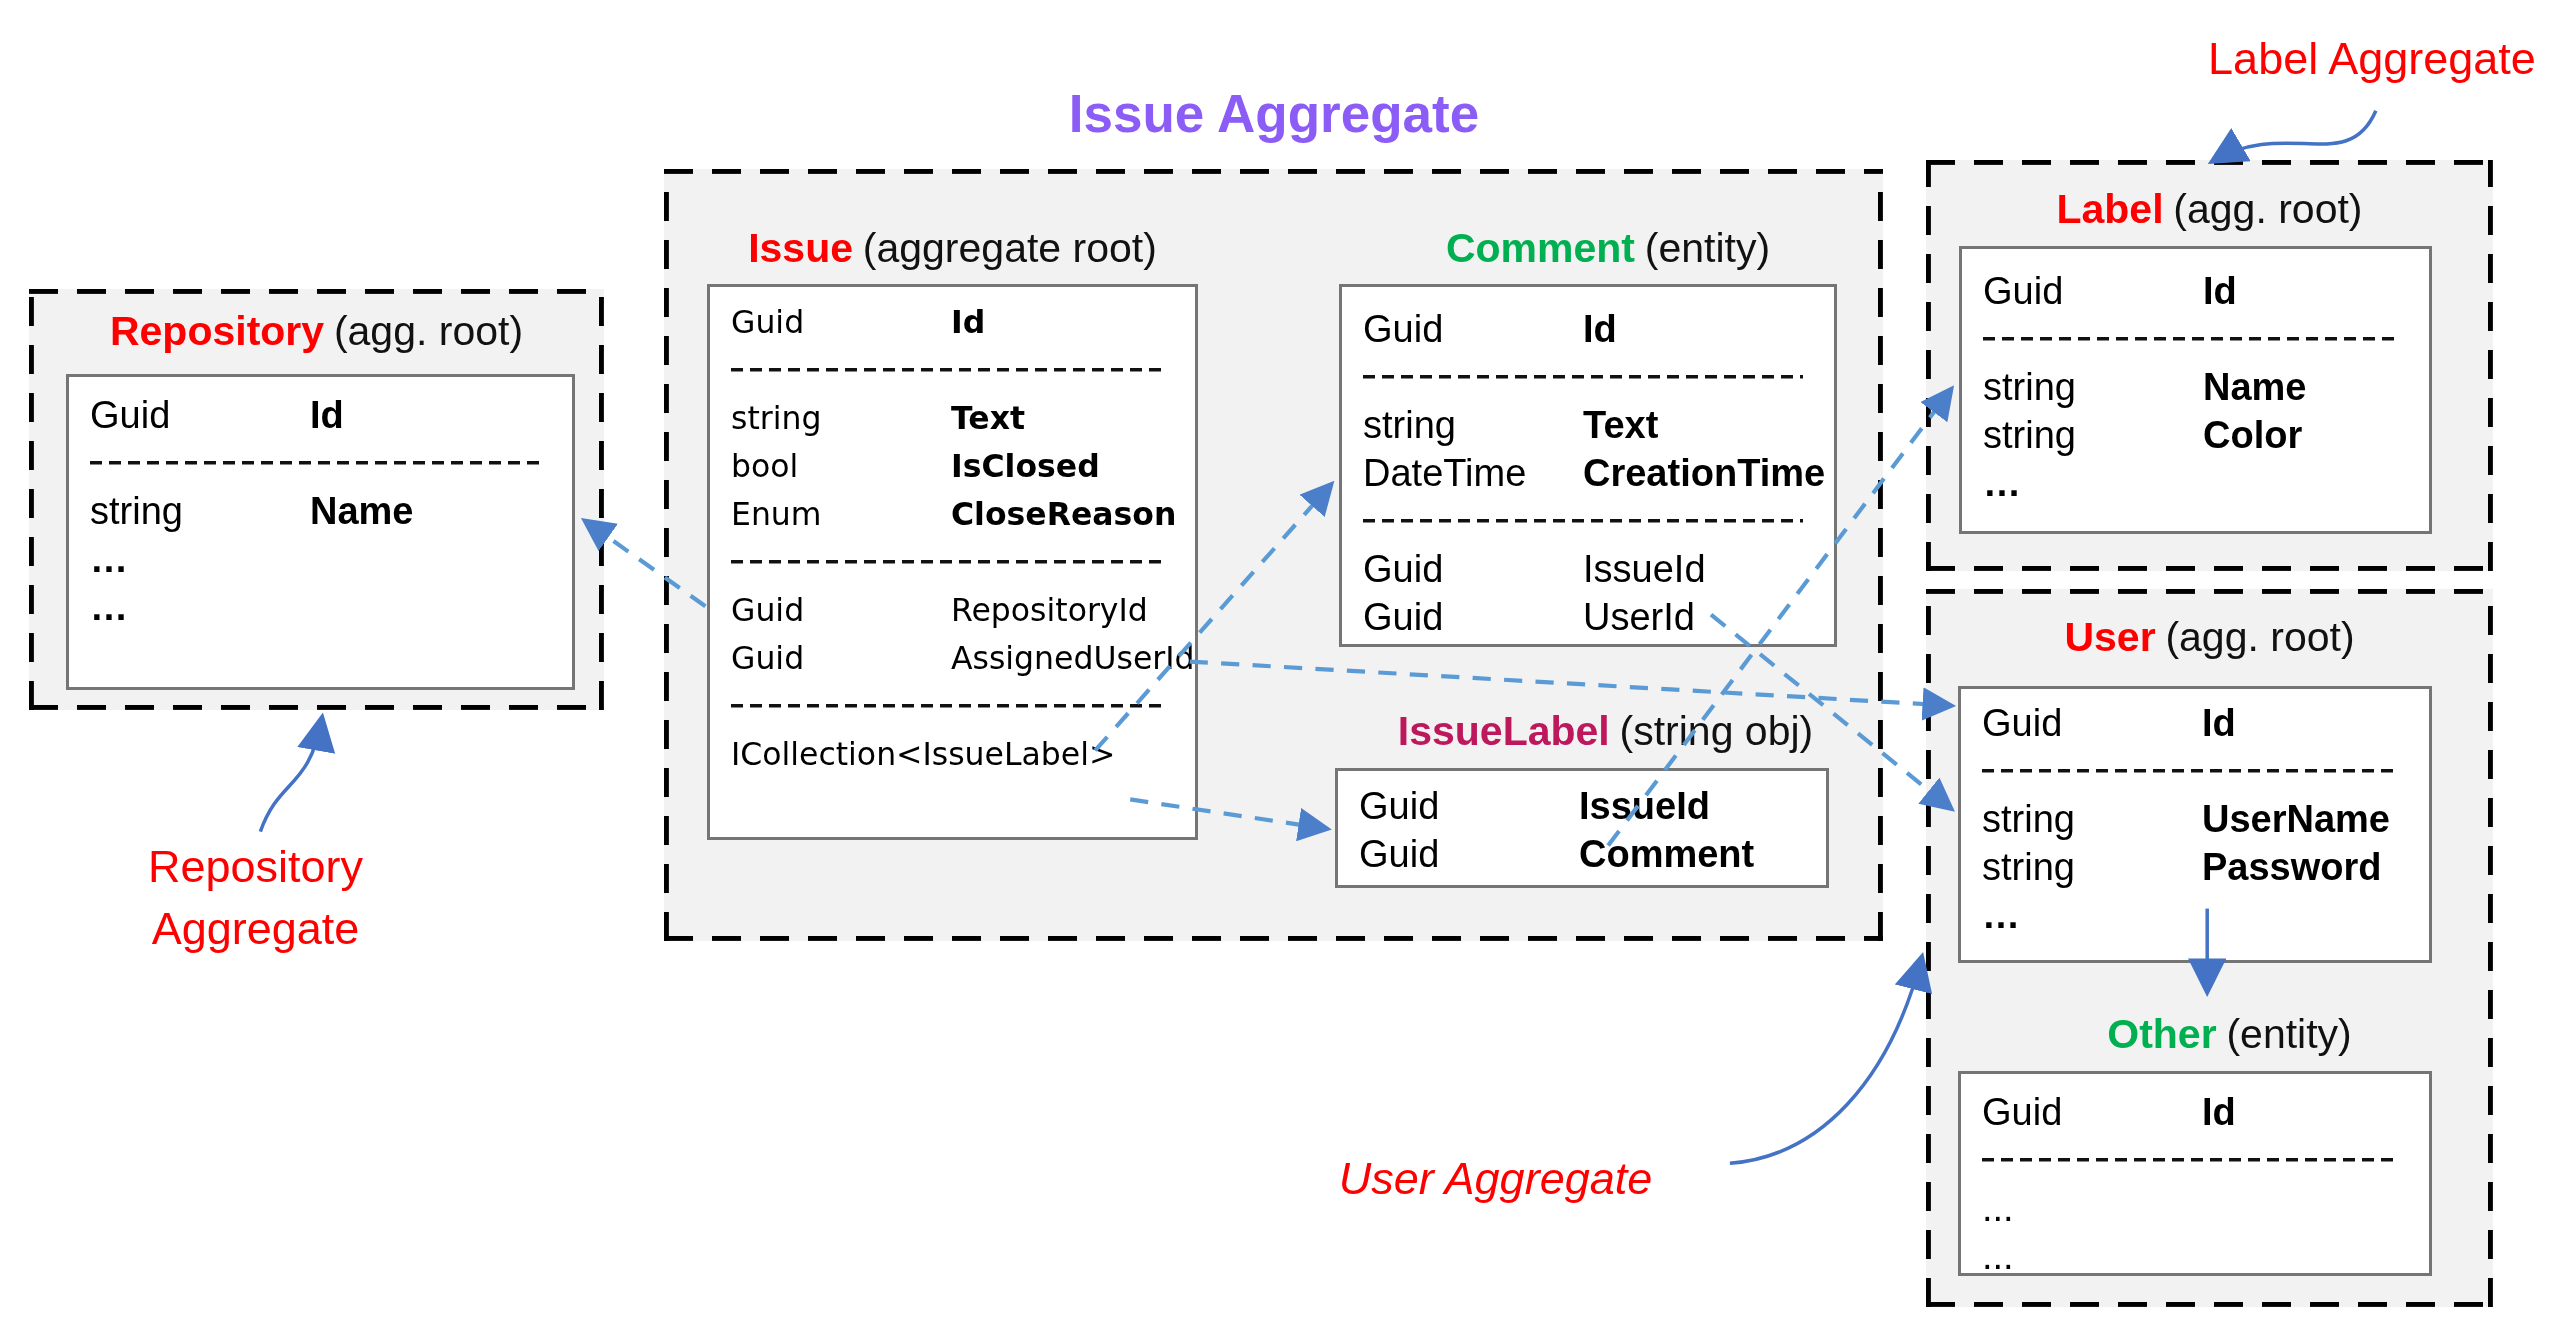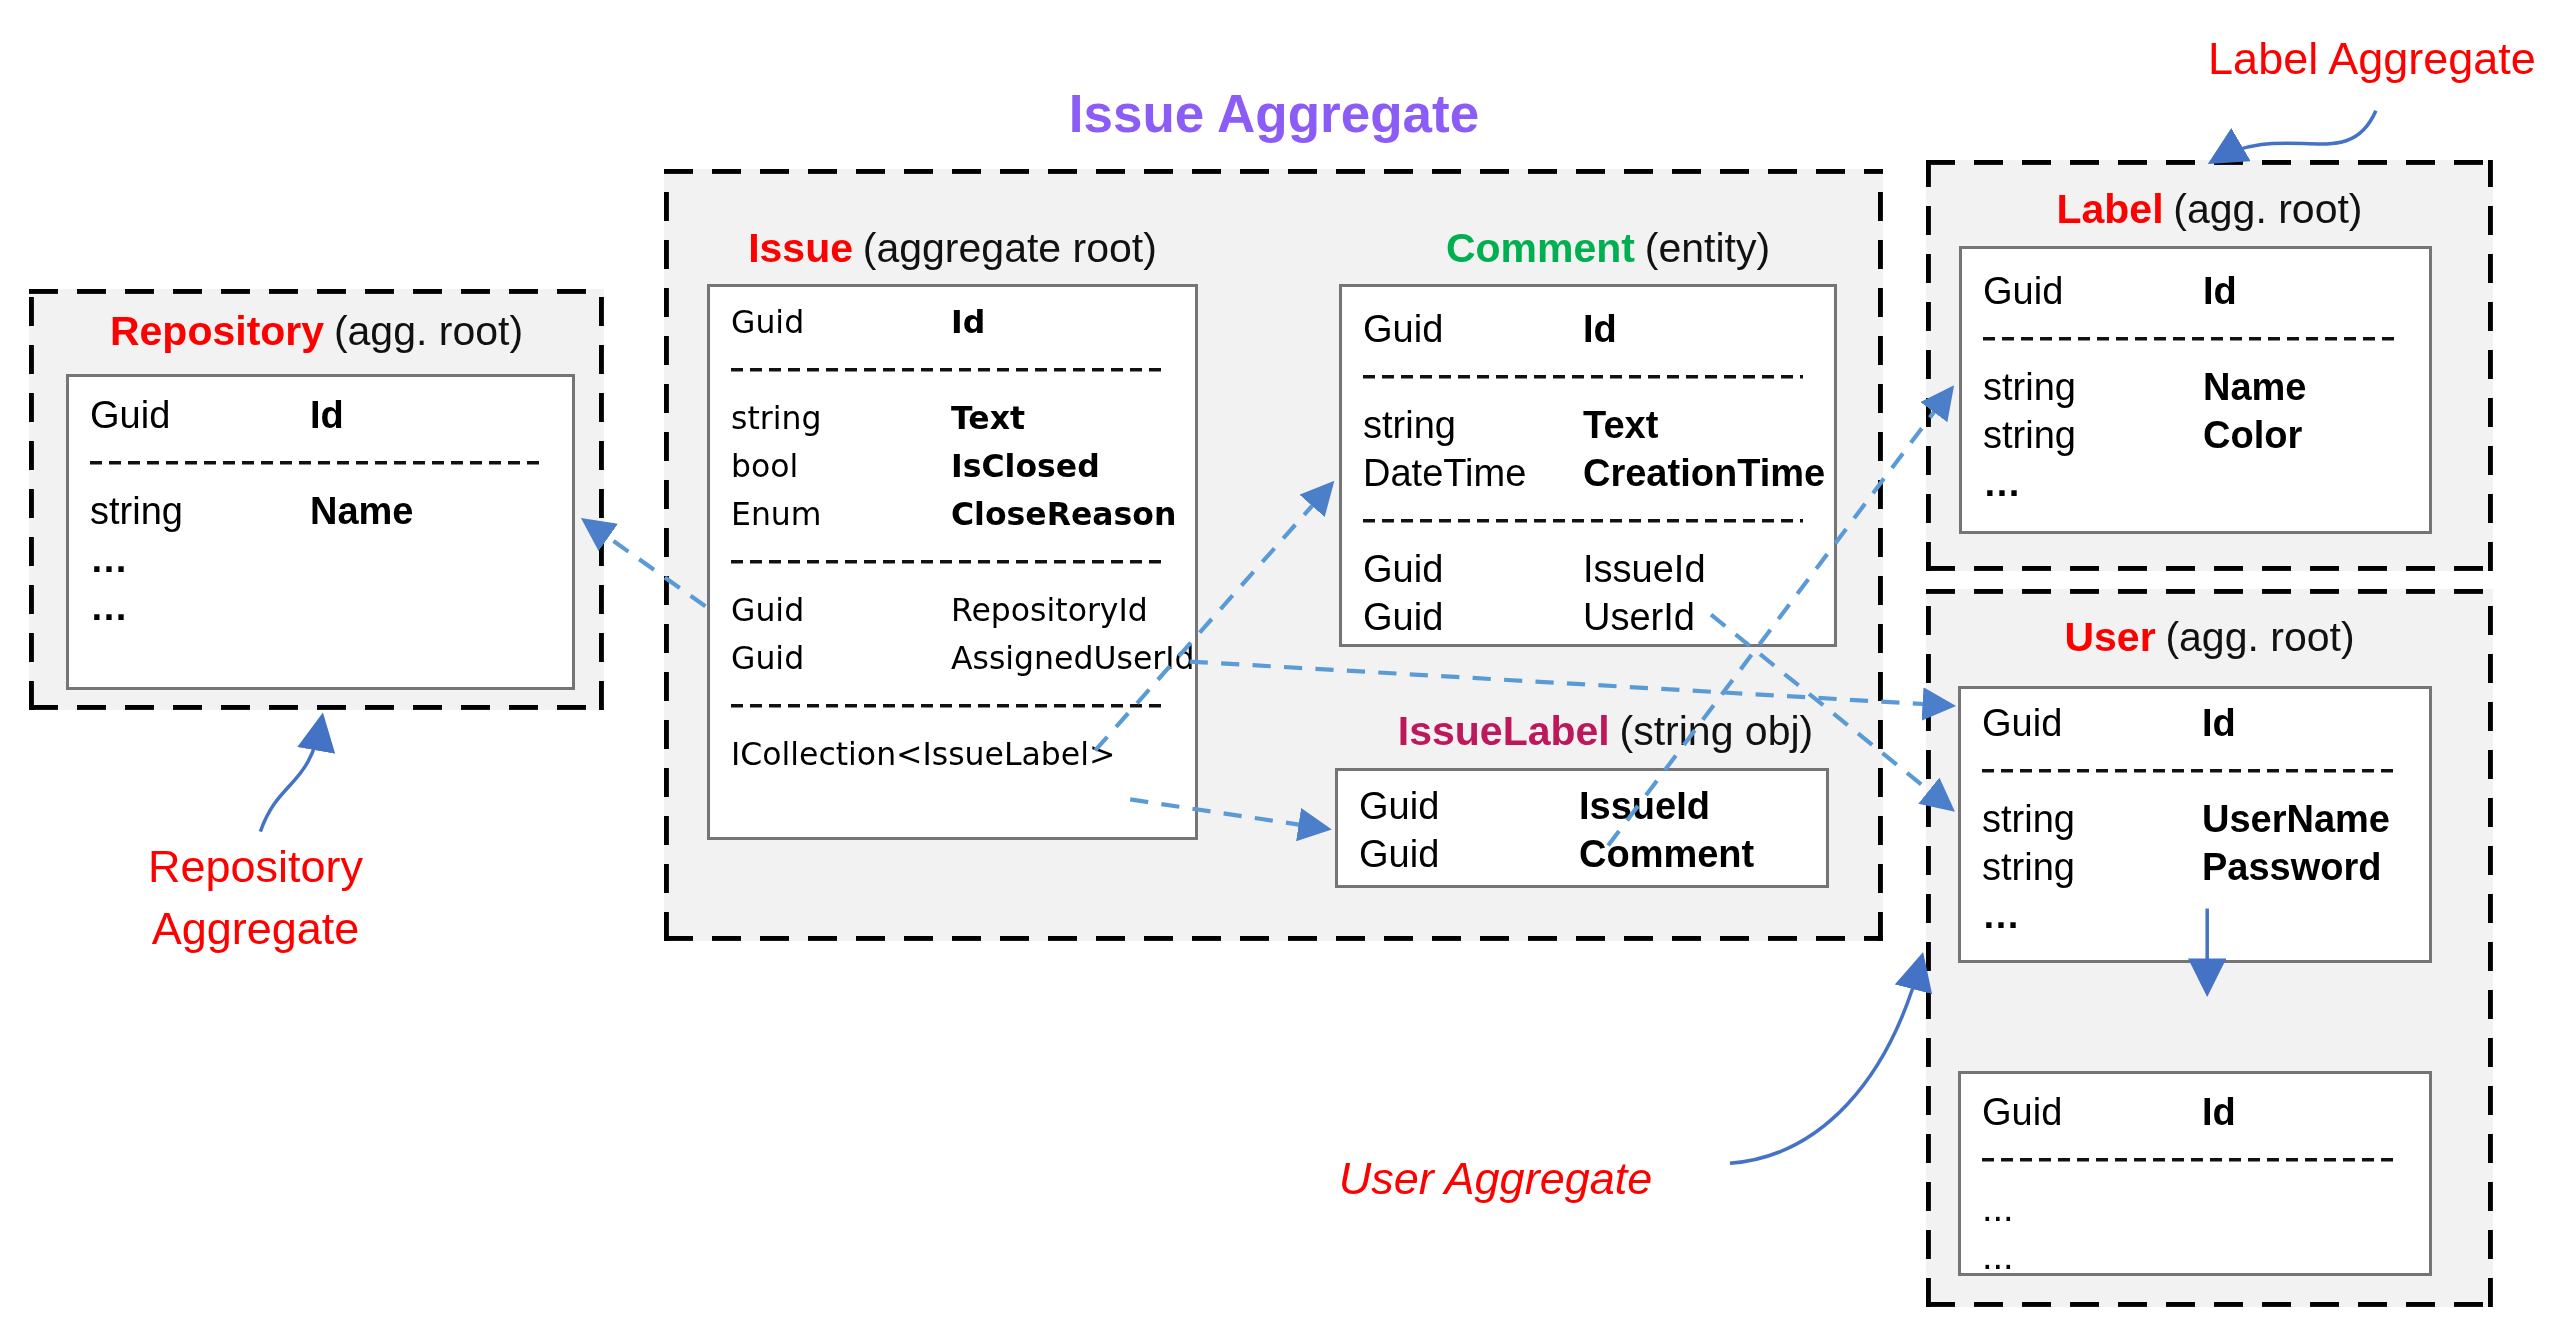--- a/index.html
+++ b/index.html
@@ -65,20 +65,23 @@
     <span class="ename green">Comment</span><span class="ekind">(entity)</span>
   </div>
   <div class="ebox-title" style="left:1335px;top:708px;width:494px;">
     <span class="ename cyan">IssueLabel</span><span class="ekind">(string obj)</span>
   </div>
   <div class="ebox-title" style="left:1926px;top:186px;width:567px;">
     <span class="ename red">Label</span><span class="ekind">(agg. root)</span>
   </div>
   <div class="ebox-title" style="left:1926px;top:614px;width:567px;">
     <span class="ename red">User</span><span class="ekind">(agg. root)</span>
+  </div>
+  <div class="ebox-title" style="left:1926px;top:1011px;width:567px;">
+    <span class="ename green">Other</span><span class="ekind">(entity)</span>
   </div>
 
   <div class="ebox" id="b-repo" style="left:66px;top:374px;width:509px;height:316px;padding-top:14px;">
       <div class="rows">
         <div class="row"><span class="rtype">Guid</span><span class="rname b">Id</span></div>
         <div class="rsep"></div>
         <div class="row"><span class="rtype">string</span><span class="rname b">Name</span></div>
         <div class="row"><span class="rtype b">…</span></div>
         <div class="row"><span class="rtype b">…</span></div>
       </div>

